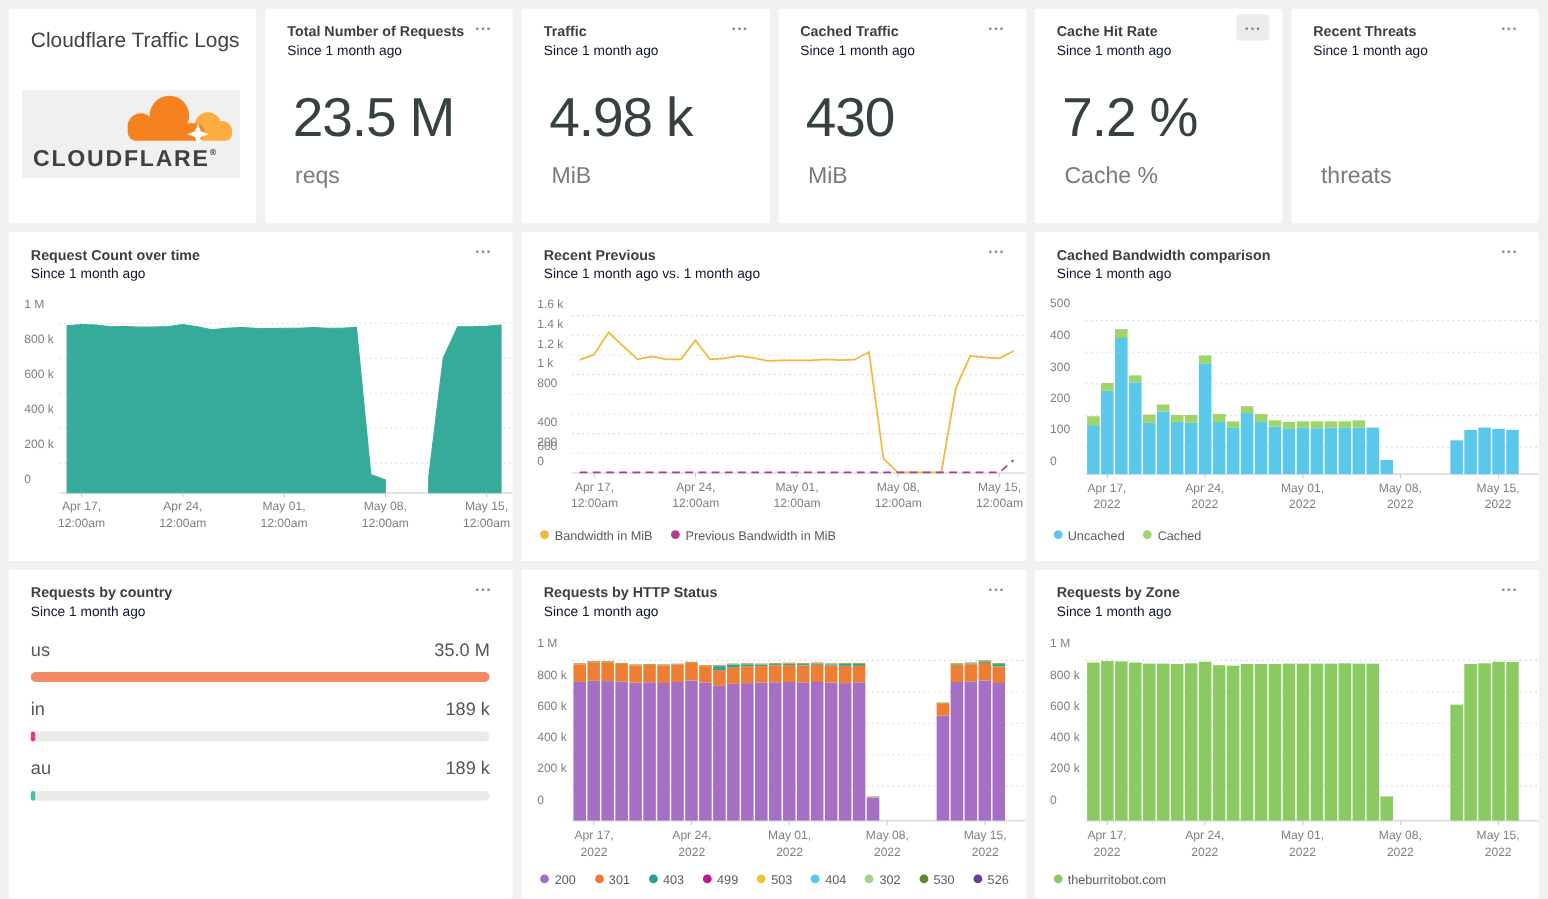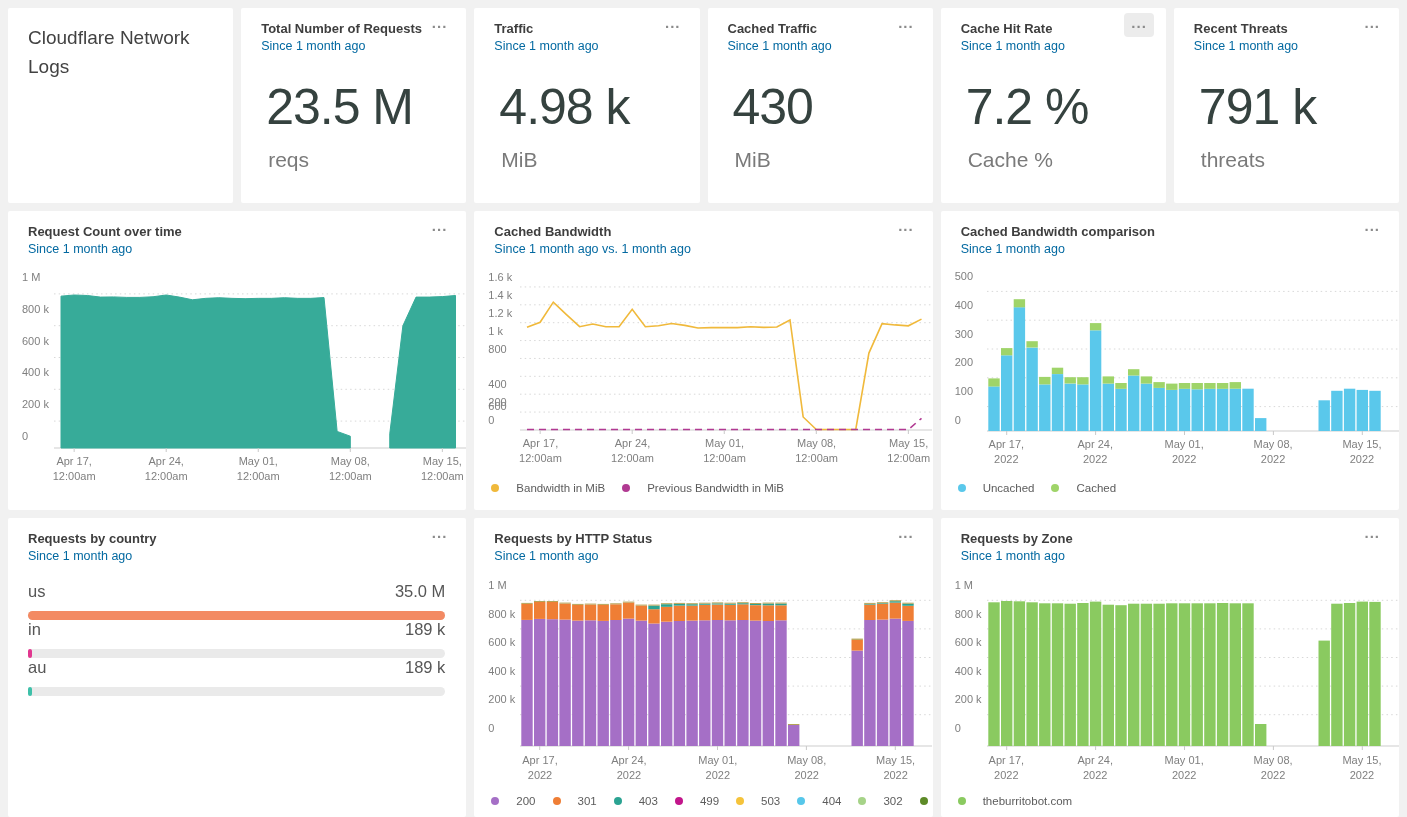--- a/index.html
+++ b/index.html
@@ -9,21 +9,21 @@
     background:#f1f1f1;
     font-family:"Liberation Sans", sans-serif;
   }
   .page { padding:8px; width:1407px; height:817px; }
   .row1 { display:grid; grid-template-columns:repeat(6,1fr); gap:8px; height:195px; margin-bottom:8px; }
   .row2 { display:grid; grid-template-columns:repeat(3,1fr); gap:8px; height:299px; margin-bottom:8px; }
   .row3 { display:grid; grid-template-columns:repeat(3,1fr); gap:8px; height:299px;border-radius:10px; }
   .card, .panel { background:#fff; border-radius:2px; position:relative; overflow:hidden; }
 
   .p-title { position:absolute; top:13px; left:20px; font-size:13px; font-weight:700; color:#3e3e3e; white-space:nowrap; }
-  .p-sub   { position:absolute; top:31px; left:20px; font-size:12.5px; color:#0369a1; white-space:nowrap; }
+  .p-sub   { position:absolute; top:31px; left:20px; font-size:12.5px; color:#0f172a; white-space:nowrap; }
   .p-menu  { position:absolute; top:5px; right:12px; font-size:15px; font-weight:700; color:#8b8b8b;
              letter-spacing:1px; line-height:10px; padding:5px 7px 9px; border-radius:4px; cursor:pointer; }
   .p-menu.active { background:#ececec; }
 
   
   .stat-value { position:absolute; left:25px; top:70px; font-size:50px; color:#35423f; letter-spacing:-1px; white-space:nowrap; }
   .stat-unit  { position:absolute; left:27px; top:140px; font-size:21px; color:#7a7a7a; }
 
   
   .brand-title { position:absolute; top:16px; left:20px; width:190px; font-size:19px; color:#424242; line-height:1.5; }
@@ -31,40 +31,54 @@
   .logo-cloud { position:absolute; right:0px; top:2px; }
   .logo-text { position:absolute; left:10px; bottom:5px; font-size:21px; font-weight:800; letter-spacing:1.6px; color:#404041; white-space:nowrap; }
   .logo-text .mark { font-size:8px; vertical-align:10px; letter-spacing:0; }
 
   
   .chart-body { position:absolute; left:0; top:0; right:0; bottom:0; }
   .chart-body svg { position:absolute; left:0; top:0; }
   .ylab { position:absolute; left:14px; font-size:11px; color:#7f7f7f; white-space:nowrap; }
   .xlab { position:absolute; width:90px; text-align:center; font-size:11px; color:#7f7f7f; line-height:1.35; }
   .legend { position:absolute; left:17px; display:flex; gap:17px; align-items:center; font-size:11.5px; color:#5c5c5c; white-space:nowrap; }
-  .legend-item { display:flex; align-items:center; cursor:pointer;gap:12px; }
+  .legend-item { display:flex; align-items:flex-start; cursor:pointer; }
   .l-dot { width:8px; height:8px; border-radius:50%; display:inline-block; margin-right:5px; flex:0 0 auto; }
 
   
   .country-rows { position:absolute; left:20px; right:21px; top:64px; }
-  .c-row { }
+  .c-row { margin-bottom:16px; }
   .c-line { display:flex; justify-content:space-between; font-size:16.5px; color:#565656; margin-bottom:10px; }
   .c-track { height:9px; border-radius:5px; background:#eaeaea; position:relative; }
   .c-track.faint { background:#f4f4f4; }
   .c-fill { position:absolute; left:0; top:0; height:9px; border-radius:5px; min-width:3px; }
   .c-fill.faint { border:1px solid #dcdcdc; }
 </style>
 </head>
 <body>
 
 <div class="page">
 
   <div class="row1">
     <div class="card">
-      <div class="brand-title">Cloudflare Network Logs</div>
+      <div class="brand-title">Cloudflare Traffic Logs</div>
+      <div class="logo-box">
+        <svg class="logo-cloud" width="130" height="52" viewBox="0 0 130 52">
+          <g>
+            <circle cx="101" cy="30" r="12" fill="#fbad41"></circle>
+            <circle cx="114" cy="35" r="9" fill="#fbad41"></circle>
+            <rect x="92" y="31" width="31" height="13" rx="6" fill="#fbad41"></rect>
+            <circle cx="66" cy="21" r="18" fill="#f6821f"></circle>
+            <circle cx="40" cy="31" r="12" fill="#f6821f"></circle>
+            <rect x="28" y="28" width="70" height="16" rx="8" fill="#f6821f"></rect>
+            <path d="M92 28 L94.6 35.4 L102 38 L94.6 40.6 L92 48 L89.4 40.6 L82 38 L89.4 35.4 Z" fill="#ffffff"></path>
+          </g>
+        </svg>
+        <div class="logo-text"><span>CLOUDFLARE</span><span class="mark">®</span></div>
+      </div>
     </div>
 
     <div class="card">
       <div class="p-title">Total Number of Requests</div>
       <div class="p-sub">Since 1 month ago</div>
       <div class="p-menu">...</div>
       <div class="stat-value">23.5 M</div>
       <div class="stat-unit">reqs</div>
     </div>
 
@@ -89,21 +103,20 @@
       <div class="p-sub">Since 1 month ago</div>
       <div class="p-menu active">...</div>
       <div class="stat-value">7.2 %</div>
       <div class="stat-unit">Cache %</div>
     </div>
 
     <div class="card">
       <div class="p-title">Recent Threats</div>
       <div class="p-sub">Since 1 month ago</div>
       <div class="p-menu">...</div>
-      <div class="stat-value">791 k</div>
       <div class="stat-unit">threats</div>
     </div>
   </div>
 
   <div class="row2">
     <div class="panel">
       <div class="p-title">Request Count over time</div>
       <div class="p-sub">Since 1 month ago</div>
       <div class="p-menu">...</div>
       <div class="chart-body">
@@ -144,21 +157,21 @@
             <div>May 08,</div>
             <div>12:00am</div>
           </div>
           <div class="xlab" style="left: 389.35px; top: 243px;">
             <div>May 15,</div>
             <div>12:00am</div>
           </div>
         </div>
     </div>
     <div class="panel">
-      <div class="p-title">Cached Bandwidth</div>
+      <div class="p-title">Recent Previous</div>
       <div class="p-sub">Since 1 month ago vs. 1 month ago</div>
       <div class="p-menu">...</div>
       <div class="chart-body">
           <svg width="458" height="226">
             <line x1="46" x2="458" y1="75.9375" y2="75.9375" stroke="#d8d8d8" stroke-width="1" stroke-dasharray="1.5 3.2"></line>
             <line x1="46" x2="458" y1="93.8125" y2="93.8125" stroke="#d8d8d8" stroke-width="1" stroke-dasharray="1.5 3.2"></line>
             <line x1="46" x2="458" y1="111.6875" y2="111.6875" stroke="#d8d8d8" stroke-width="1" stroke-dasharray="1.5 3.2"></line>
             <line x1="46" x2="458" y1="129.5625" y2="129.5625" stroke="#d8d8d8" stroke-width="1" stroke-dasharray="1.5 3.2"></line>
             <line x1="46" x2="458" y1="147.4375" y2="147.4375" stroke="#d8d8d8" stroke-width="1" stroke-dasharray="1.5 3.2"></line>
             <line x1="46" x2="458" y1="165.3125" y2="165.3125" stroke="#d8d8d8" stroke-width="1" stroke-dasharray="1.5 3.2"></line>

